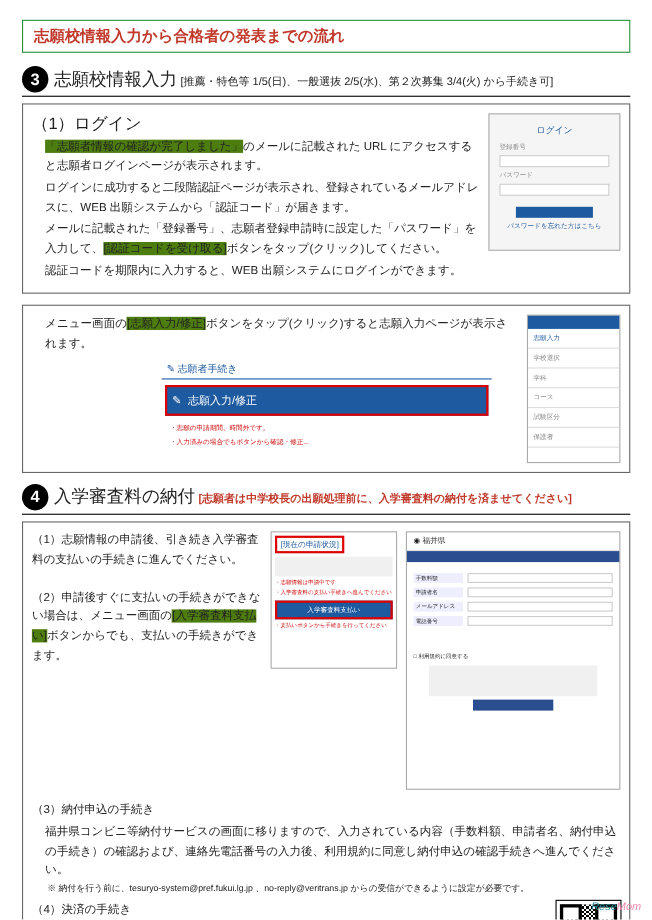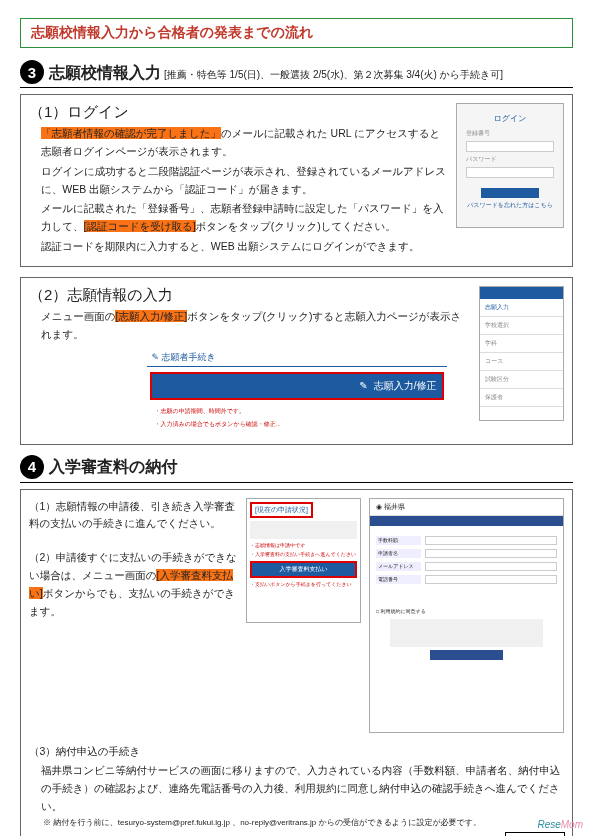--- a/index.html
+++ b/index.html
@@ -2,42 +2,42 @@
 <html><head>
 <meta charset="utf-8">
 <style>
 *{margin:0;padding:0;box-sizing:border-box}
 body{font-family:"Hiragino Kaku Gothic Pro","Meiryo",sans-serif;width:593px;height:836px;background:#fff;position:relative;font-size:10px;color:#222}
 .page{padding:18px 20px}
 .header-box{border:1.5px solid #2a8f3a;padding:5px 10px;margin-bottom:12px}
 .header-text{color:#c0392b;font-weight:bold;font-size:14px}
 .circle{display:inline-flex;align-items:center;justify-content:center;width:24px;height:24px;border-radius:50%;background:#000;color:#fff;font-size:15px;font-weight:bold;vertical-align:middle;margin-right:5px}
 .sec-title-row{display:flex;align-items:baseline;margin-bottom:2px}
-.sec-title{font-size:16px;font-weight:bold}
+.sec-title{font-size:16px;font-weight:normal}
 .sec-sub{font-size:10px;margin-left:3px}
 .sec-sub.red{color:#c0392b;font-weight:bold}
 .hr{border:none;border-top:1px solid #000;margin:3px 0 6px 0}
 .content-box{border:1px solid #666;padding:8px;margin-bottom:10px;position:relative;background:#fff}
 .sub-label{font-size:15px;margin-bottom:3px}
 .body-text{font-size:10.5px;line-height:1.7;margin-bottom:2px}
-.yellow{background:#f97316}
+.yellow{background:#4d7c0f}
 .float-img{float:right;margin-left:8px}
 .mock{border:1px solid #aaa;background:#f5f5f5;font-size:6px;color:#888}
-.mock-login{width:108px;height:125px;padding:4px}
+.mock-login{width:120px;height:125px;padding:4px}
 .mock-login .t{color:#1e5aa0;font-size:8px;text-align:center;margin:5px 0}
 .mock-login .f{background:#fff;border:1px solid #ccc;height:11px;margin:3px 5px}
 .mock-login .b{background:#1e5aa0;height:10px;margin:10px 20px 3px}
 .mock-login .lk{color:#1e5aa0;text-align:center;font-size:6px;margin-top:2px}
 .mock-side{width:85px;height:135px;background:#fff}
 .mock-side .h{background:#1e5aa0;height:12px}
 .mock-side .i{border-bottom:1px solid #ddd;padding:4px 5px;font-size:6px}
 .proc-box{margin:5px auto 5px;width:300px}
 .proc-hdr{color:#1e5aa0;font-size:9px;padding:2px 5px;border-bottom:1px solid #1e5aa0}
 .proc-hdr::before{content:"✎ ";}
-.proc-btn{background:#1e5aa0;color:#fff;padding:5px;margin:5px 3px;text-align:right;font-size:10px;position:relative;border:2.5px solid #d00}
+.proc-btn{background:#1e5aa0;color:#fff;padding:5px;margin:5px 3px;text-align:left;font-size:10px;position:relative;border:2.5px solid #d00}
 .proc-dots{color:#c00;font-size:6px;padding:2px 8px}
 .two-col{display:flex;gap:8px}
 .left-col{flex:1}
 .right-col{width:195px}
 .mock-status{border:1px solid #aaa;width:115px;height:125px;padding:3px;background:#fff;font-size:6px;float:right;margin-left:5px}
 .mock-status .h{color:#1e5aa0;border:2px solid #d00;padding:1px 3px;font-size:7px;display:inline-block}
 .mock-status .box{background:#f0f0f0;height:18px;margin:3px 0}
 .mock-status .dots{color:#c00;font-size:5px;line-height:1.3;margin:3px 0}
 .mock-status .rb{border:2.5px solid #d00;background:#1e5aa0;color:#fff;padding:2px;margin:2px 0;text-align:center;font-size:6px}
 .mock-form{border:1px solid #aaa;width:195px;height:235px;background:#fff;font-size:5px}
@@ -100,36 +100,36 @@
   <div class="content-box" style="position:relative">
     <div class="float-img mock mock-side">
       <div class="h"></div>
       <div class="i" style="color:#1e5aa0">志願入力</div>
       <div class="i">学校選択</div>
       <div class="i">学科</div>
       <div class="i">コース</div>
       <div class="i">試験区分</div>
       <div class="i">保護者</div>
     </div>
-    <div class="sub-label">（2）志願情報の入力</div>
     <div class="body-text indent">
       <span>メニュー画面の</span><span class="yellow">[志願入力/修正]</span><span>ボタンをタップ(クリック)すると志願入力ページが表示されます。</span>
     </div>
     <div class="proc-box">
       <div class="proc-hdr">志願者手続き</div>
       <div class="proc-btn"><span style="margin-right:6px">✎</span><span>志願入力/修正</span></div>
       <div class="proc-dots">・志願の申請期間、時間外です。</div>
       <div class="proc-dots">・入力済みの場合でもボタンから確認・修正...</div>
     </div>
     <div class="clear"></div>
   </div>
 
   <div class="sec-title-row">
     <span class="circle">4</span>
     <span class="sec-title">入学審査料の納付</span>
+    <span class="sec-sub red">[志願者は中学校長の出願処理前に、入学審査料の納付を済ませてください]</span>
   </div>
   <hr class="hr">
 
   <div class="content-box">
     <div class="two-col">
       <div class="left-col">
         <div class="mock-status">
           <span class="h">[現在の申請状況]</span>
           <div class="box"></div>
           <div class="dots">・志願情報は申請中です</div>

